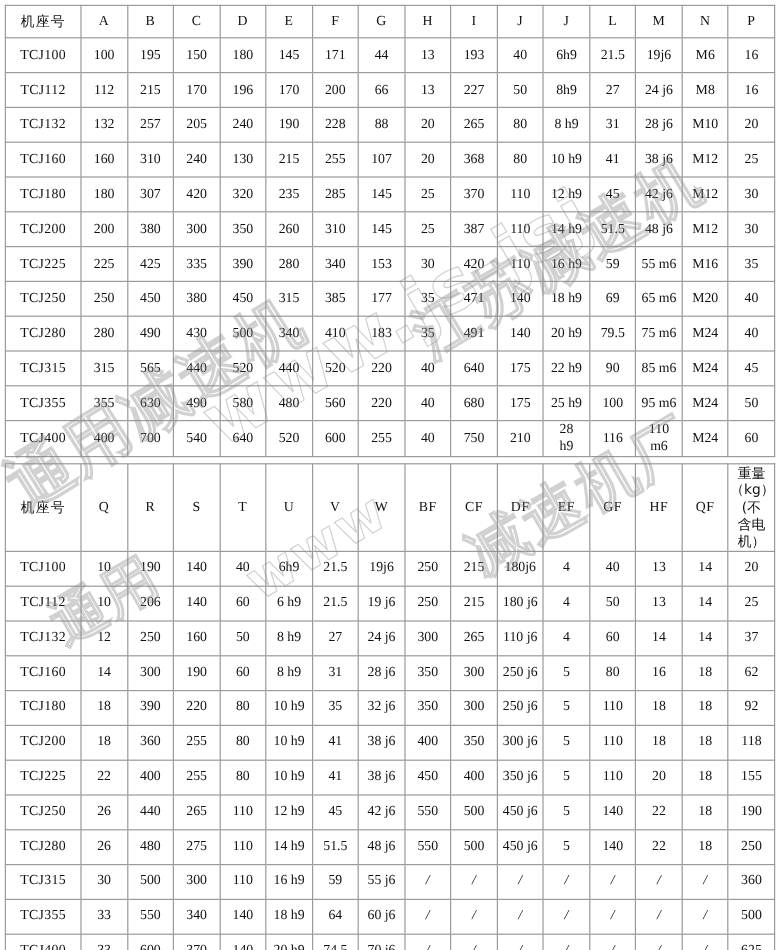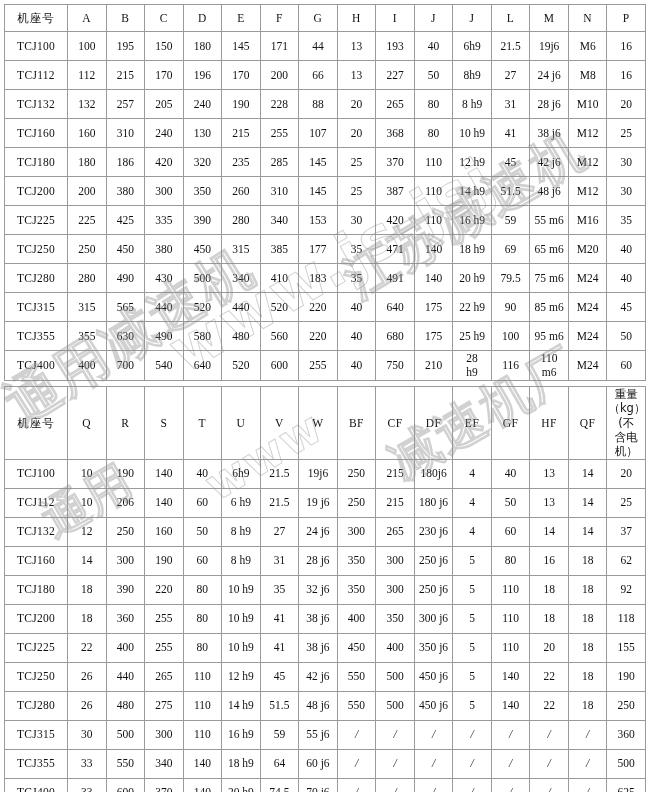--- a/index.html
+++ b/index.html
@@ -205,21 +205,21 @@
           <td>80</td>
           <td>10 h9</td>
           <td>41</td>
           <td>38 j6</td>
           <td>M12</td>
           <td>25</td>
         </tr>
         <tr>
           <td class="cell-model">TCJ180</td>
           <td>180</td>
-          <td>186</td>
+          <td>307</td>
           <td>420</td>
           <td>320</td>
           <td>235</td>
           <td>285</td>
           <td>145</td>
           <td>25</td>
           <td>370</td>
           <td>110</td>
           <td>12 h9</td>
           <td>45</td>
@@ -432,21 +432,21 @@
           <td class="cell-model">TCJ132</td>
           <td>12</td>
           <td>250</td>
           <td>160</td>
           <td>50</td>
           <td>8 h9</td>
           <td>27</td>
           <td>24 j6</td>
           <td>300</td>
           <td>265</td>
-          <td>230 j6</td>
+          <td>110 j6</td>
           <td>4</td>
           <td>60</td>
           <td>14</td>
           <td>14</td>
           <td>37</td>
         </tr>
         <tr>
           <td class="cell-model">TCJ160</td>
           <td>14</td>
           <td>300</td>

